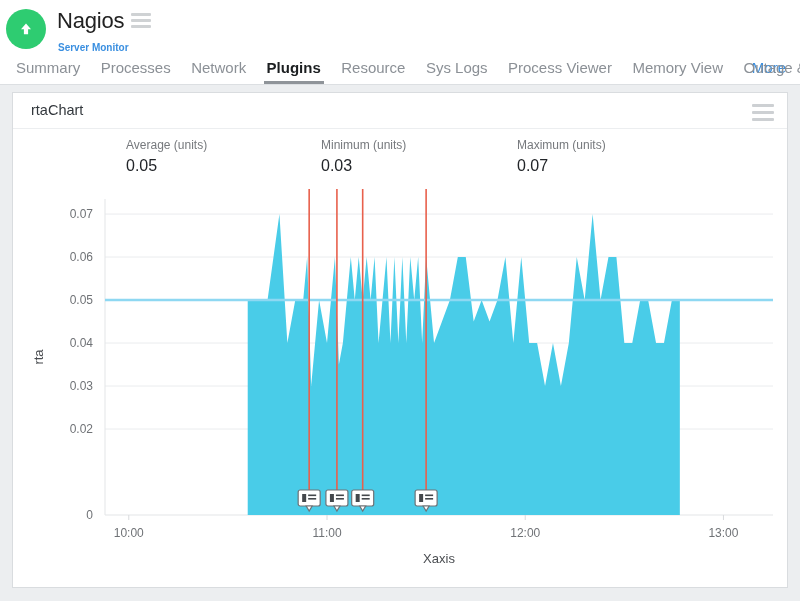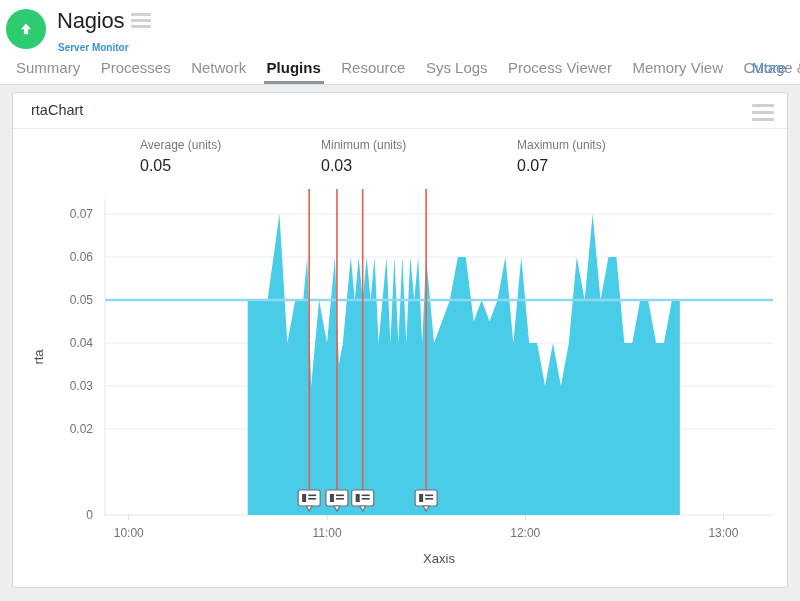--- a/index.html
+++ b/index.html
@@ -244,21 +244,21 @@
   <div class="card-head">
     <span class="card-title">rtaChart</span>
     <span class="card-menu">
       <i></i>
         <i></i>
         <i></i>
     </span>
   </div>
 
   <div class="stats">
-    <div class="stat" style="left:127px">
+    <div class="stat" style="left:113px">
       <div class="stat-label">Average (units)</div>
       <div class="stat-value">0.05</div>
     </div>
     <div class="stat" style="left:308px">
       <div class="stat-label">Minimum (units)</div>
       <div class="stat-value">0.03</div>
     </div>
     <div class="stat" style="left:504px">
       <div class="stat-label">Maximum (units)</div>
       <div class="stat-value">0.07</div>

